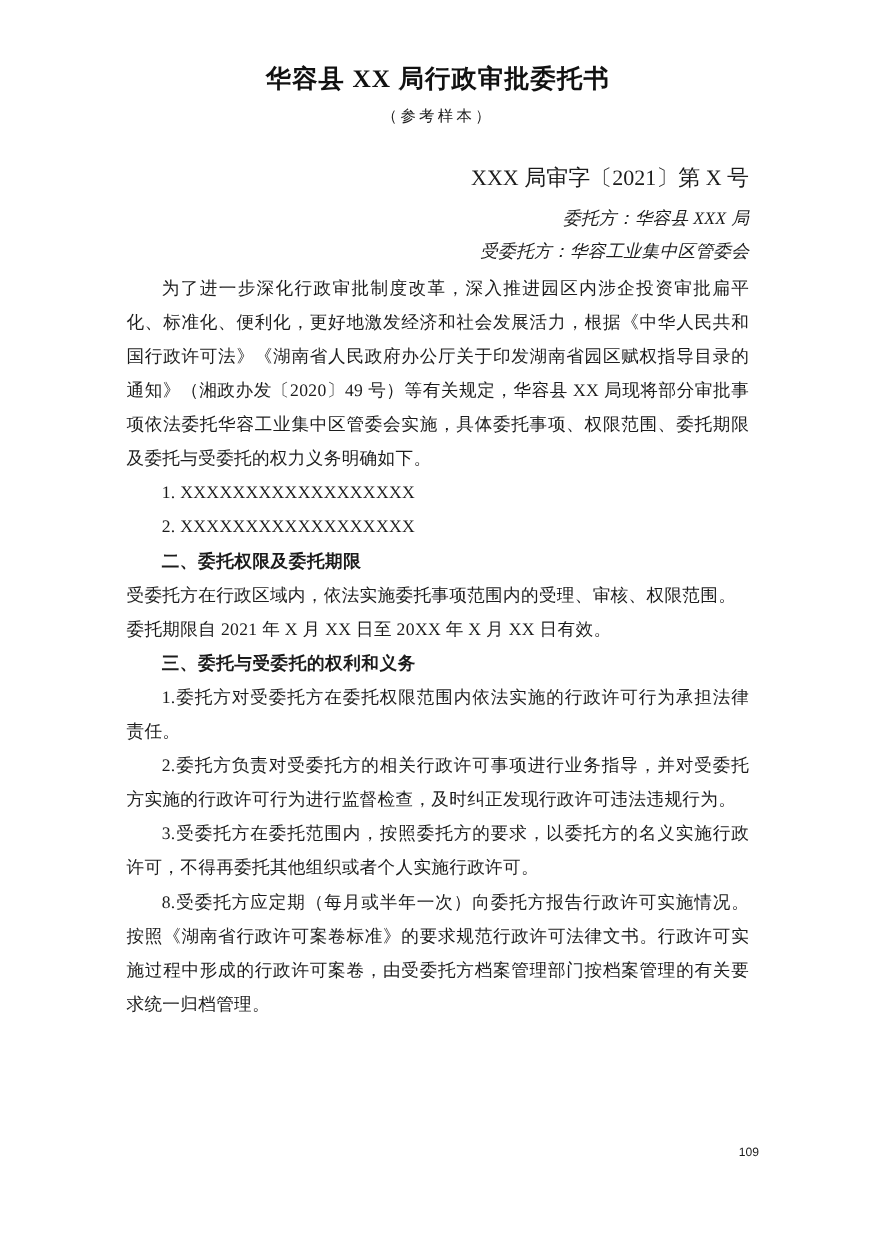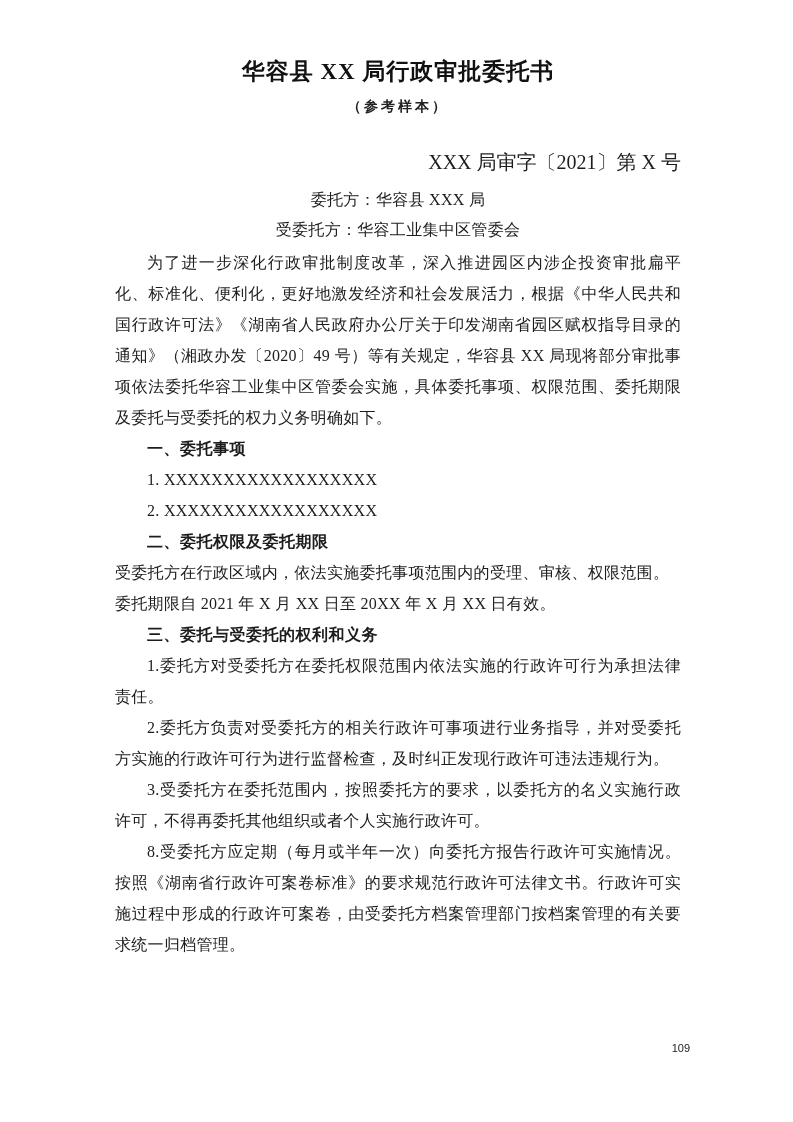--- a/index.html
+++ b/index.html
@@ -36,43 +36,43 @@
     letter-spacing: 1px;
     color: #111111;
   }
   .doc-subtitle {
     margin-top: 9px;
     font-size: 14px;
     line-height: 20px;
     text-align: center;
     letter-spacing: 3px;
     color: #222222;
-    font-weight: bold;
   }
   .doc-number {
     margin-top: 34px;
     font-size: 20px;
     line-height: 22px;
     text-align: right;
     color: #1c1c1c;
   }
   .parties {
     margin-top: 12px;
   }
   .para {
     margin: 0;
     font-size: 16px;
     line-height: 31px;
     text-align: justify;
     color: #1c1c1c;
     letter-spacing: 0.3px;
   }
   .party-line {
-    text-align: center;
+    text-align: right;
     line-height: 30px;
+    font-style: italic;
   }
   .indent {
     text-indent: 32px;
   }
   .flush {
     text-indent: 0;
   }
   .heading {
     font-weight: 700;
     font-family: "Liberation Sans", "DejaVu Sans", sans-serif;
@@ -98,21 +98,20 @@
   <div class="content">
     <h1 class="doc-title">华容县 XX 局行政审批委托书</h1>
     <div class="doc-subtitle">（参考样本）</div>
     <div class="doc-number">XXX 局审字〔2021〕第 X 号</div>
     <div class="parties">
         <p class="para flush party-line">委托方：华容县 XXX 局</p>
         <p class="para flush party-line">受委托方：华容工业集中区管委会</p>
       </div>
     <p class="para indent intro">为了进一步深化行政审批制度改革，深入推进园区内涉企投资审批扁平化、标准化、便利化，更好地激发经济和社会发展活力，根据《中华人民共和国行政许可法》《湖南省人民政府办公厅关于印发湖南省园区赋权指导目录的通知》（湘政办发〔2020〕49 号）等有关规定，华容县 XX 局现将部分审批事项依法委托华容工业集中区管委会实施，具体委托事项、权限范围、委托期限及委托与受委托的权力义务明确如下。</p>
     <div>
-        <p class="para heading indent">一、委托事项</p>
         <p class="para indent">1. XXXXXXXXXXXXXXXXXX</p>
         <p class="para indent">2. XXXXXXXXXXXXXXXXXX</p>
         <p class="para heading indent">二、委托权限及委托期限</p>
         <p class="para flush">受委托方在行政区域内，依法实施委托事项范围内的受理、审核、权限范围。</p>
         <p class="para flush">委托期限自 2021 年 X 月 XX 日至 20XX 年 X 月 XX 日有效。</p>
         <p class="para heading indent">三、委托与受委托的权利和义务</p>
         <p class="para indent">1.委托方对受委托方在委托权限范围内依法实施的行政许可行为承担法律责任。</p>
         <p class="para indent">2.委托方负责对受委托方的相关行政许可事项进行业务指导，并对受委托方实施的行政许可行为进行监督检查，及时纠正发现行政许可违法违规行为。</p>
         <p class="para indent">3.受委托方在委托范围内，按照委托方的要求，以委托方的名义实施行政许可，不得再委托其他组织或者个人实施行政许可。</p>
         <p class="para indent">8.受委托方应定期（每月或半年一次）向委托方报告行政许可实施情况。按照《湖南省行政许可案卷标准》的要求规范行政许可法律文书。行政许可实施过程中形成的行政许可案卷，由受委托方档案管理部门按档案管理的有关要求统一归档管理。</p>

